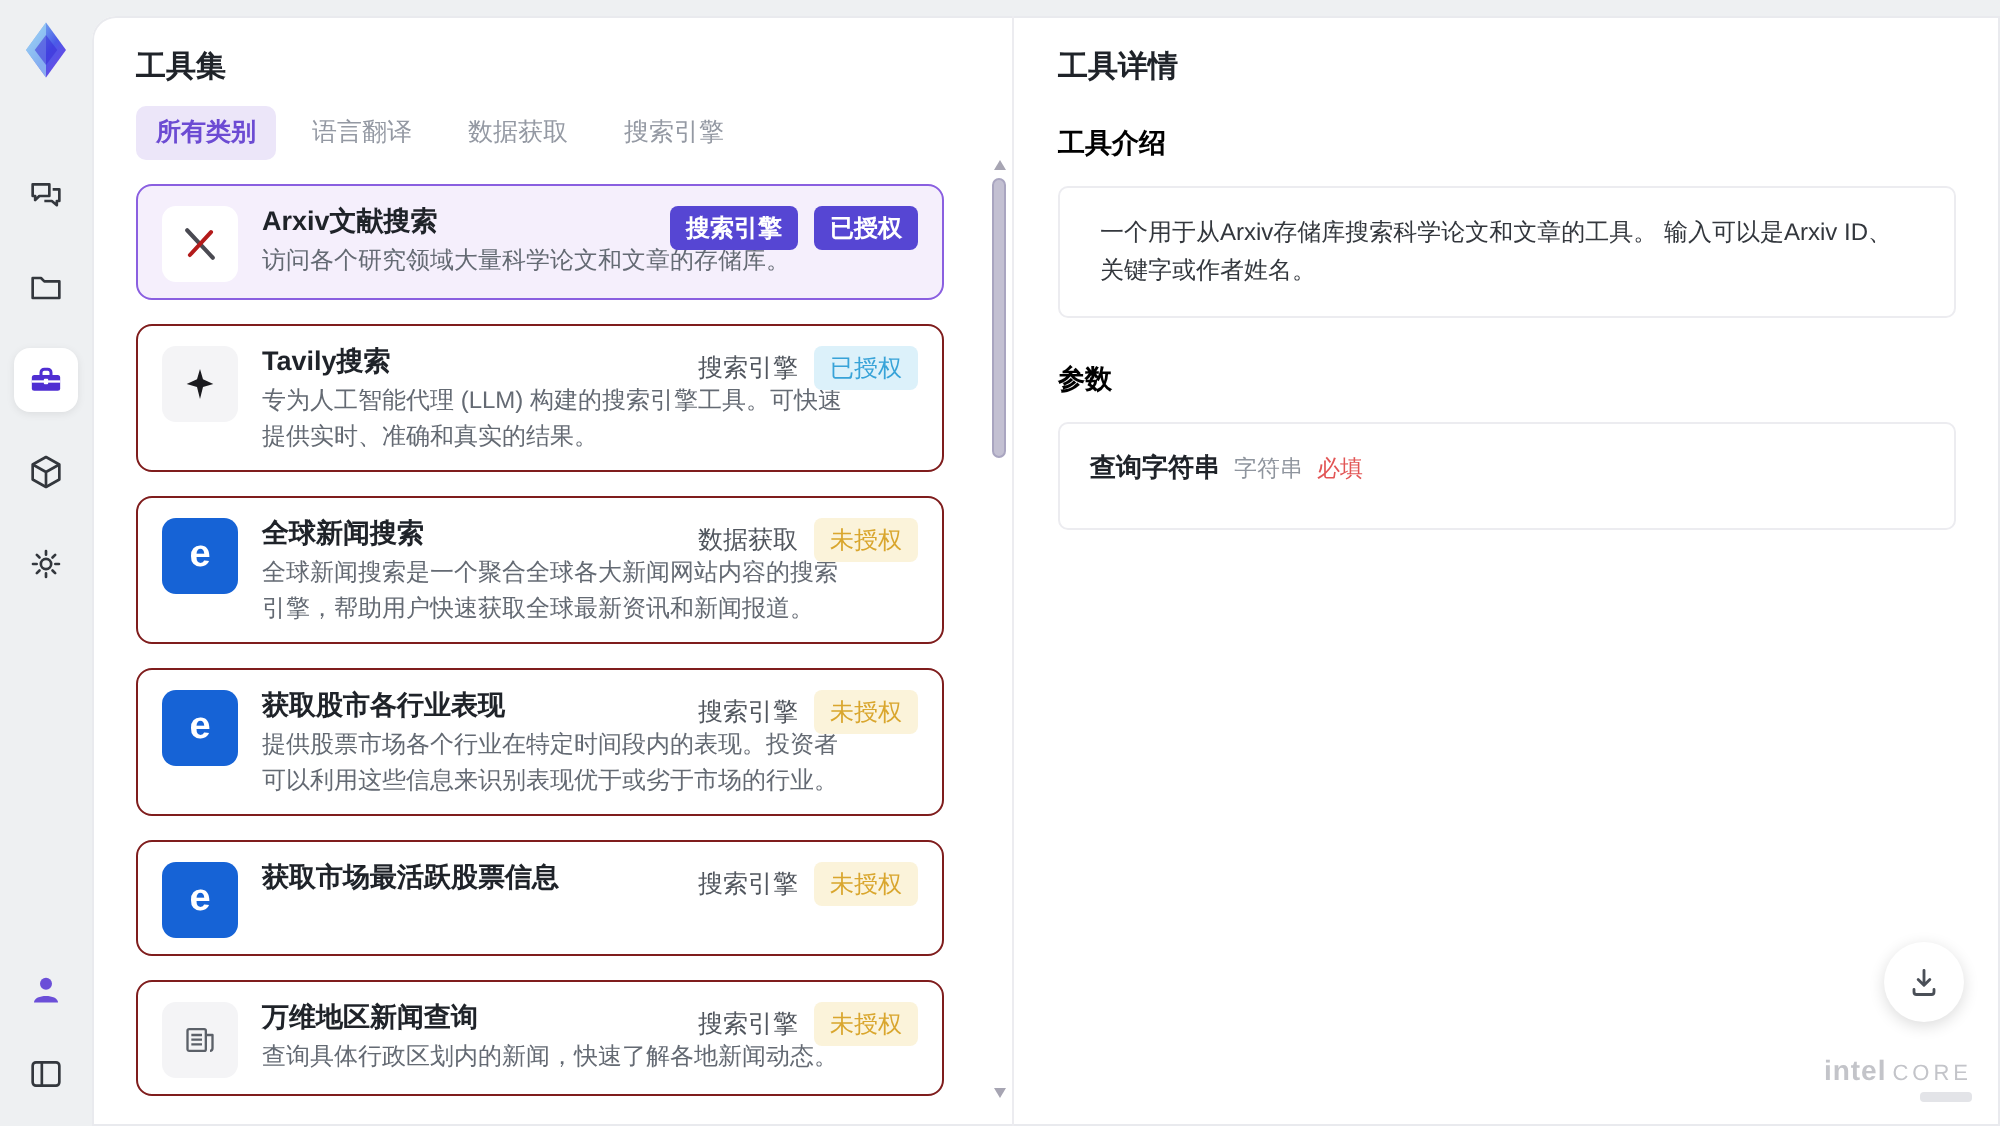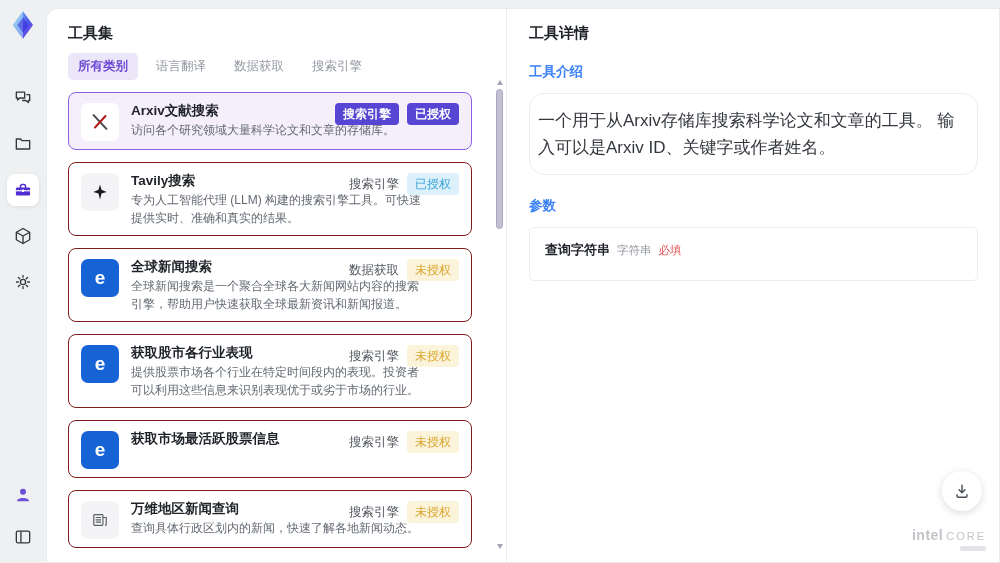--- a/index.html
+++ b/index.html
@@ -56,22 +56,22 @@
   .scroll-up { position:absolute; top:0; left:1px; width:0; height:0;
     border-left:3.5px solid transparent; border-right:3.5px solid transparent; border-bottom:5px solid #a7a5b3; }
   .scroll-thumb { position:absolute; top:9px; left:0; width:7px; height:140px; background:#c3c0d2;
     border:1px solid #a9a5c0; border-radius:4px; }
   .scroll-down { position:absolute; bottom:14px; left:1px; width:0; height:0;
     border-left:3.5px solid transparent; border-right:3.5px solid transparent; border-top:5px solid #a7a5b3; }
 
   
   .detail-col { flex:1; border-left:1px solid #ececf0; padding:16px 22px; position:relative; }
   .detail-title { font-size:15px; font-weight:bold; color:#1f2329; margin-bottom:20px; }
-  .section-h { font-size:13.5px; font-weight:bold; color:#3b82f6; margin-bottom:12px; }
-  .info-box { border:1px solid #ececf0; border-radius:15px; padding:13px 8px; font-size:17px;
+  .section-h { font-size:13.5px; font-weight:bold; color:#000000; margin-bottom:12px; }
+  .info-box { border:1px solid #ececf0; border-radius:5px; padding:13px 20px; font-size:12px;
     color:#33373d; line-height:1.6; margin-bottom:22px; }
   .param-box { border:1px solid #ececf0; border-radius:5px; padding:13px 15px; }
   .param-line { display:flex; align-items:baseline; gap:7px; margin-bottom:8px; }
   .param-name { font-size:13px; font-weight:bold; color:#1f2329; }
   .param-type { font-size:11.5px; color:#8f959e; }
   .param-required { font-size:11.5px; color:#e25555; }
   .param-desc { font-size:12.5px; color:#646a73; }
 
   
   .fab { position:absolute; right:18px; bottom:52px; width:40px; height:40px; border-radius:50%;

